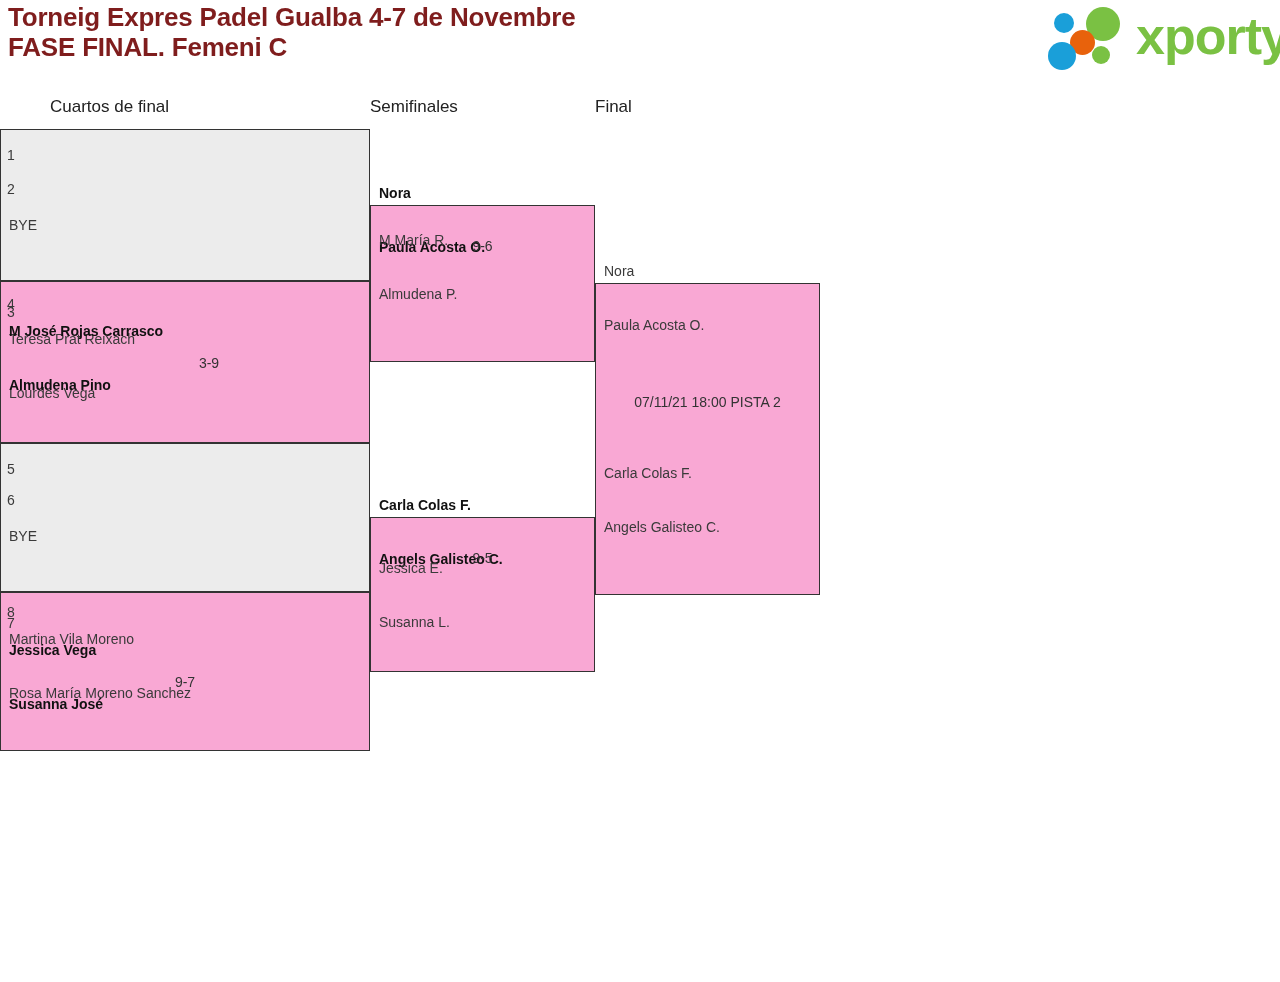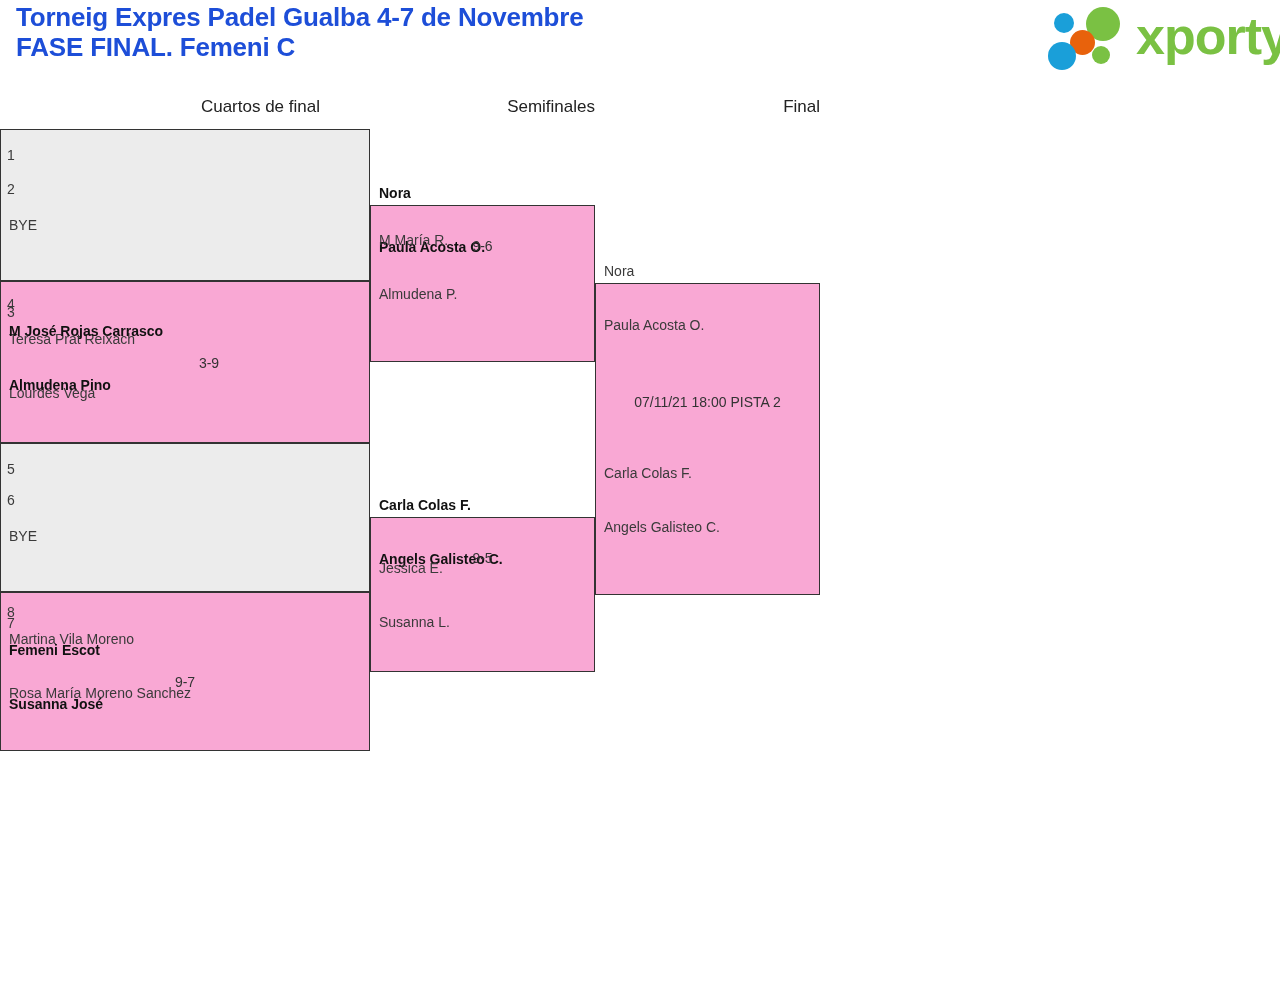--- a/index.html
+++ b/index.html
@@ -12,27 +12,27 @@
     height: 982px;
     position: relative;
     font-family: "Liberation Sans", sans-serif;
     color: #222222;
     overflow: hidden;
   }
 
   
   #tournament-title {
     position: absolute;
-    left: 16px;
+    left: 8px;
     top: 2px;
     width: 900px;
     font-size: 26px;
     font-weight: bold;
     line-height: 30px;
-    color: #1d4ed8;
+    color: #7f1d1d;
     letter-spacing: -0.2px;
   }
   #tournament-title .line {
     display: block;
     white-space: pre;
   }
 
   
   #brand-logo {
     position: absolute;
@@ -54,21 +54,21 @@
     line-height: 66px;
     letter-spacing: -1px;
   }
 
   
   .round-header {
     position: absolute;
     top: 96px;
     font-size: 17px;
     line-height: 22px;
-    text-align: right;
+    text-align: left;
     color: #222222;
   }
   #round-header-0 { left: 50px;  width: 270px; }
   #round-header-1 { left: 370px; width: 225px; }
   #round-header-2 { left: 595px; width: 225px; }
 
   
   #bracket {
     position: absolute;
     left: 0;
@@ -206,21 +206,21 @@
       <span class="names">
         <span class="nm">BYE</span>
       </span>
     </div>
   </div>
 
   <div class="match r1" style="left:0px; top:592px; width:370px; height:159px;">
     <div class="slot top" style="top:12px;">
       <span class="seed" style="top:9px;">7</span>
       <span class="names winner">
-        <span class="nm">Femeni Escot</span>
+        <span class="nm">Jessica Vega</span>
         <span class="nm">Susanna José</span>
       </span>
     </div>
     <div class="score" style="top:72px;margin-top:8px;">9-7</div>
     <div class="slot bottom" style="bottom:12px;">
       <span class="seed" style="top:9px;">8</span>
       <span class="names">
         <span class="nm">Martina Vila Moreno</span>
         <span class="nm">Rosa María Moreno Sanchez</span>
       </span>

